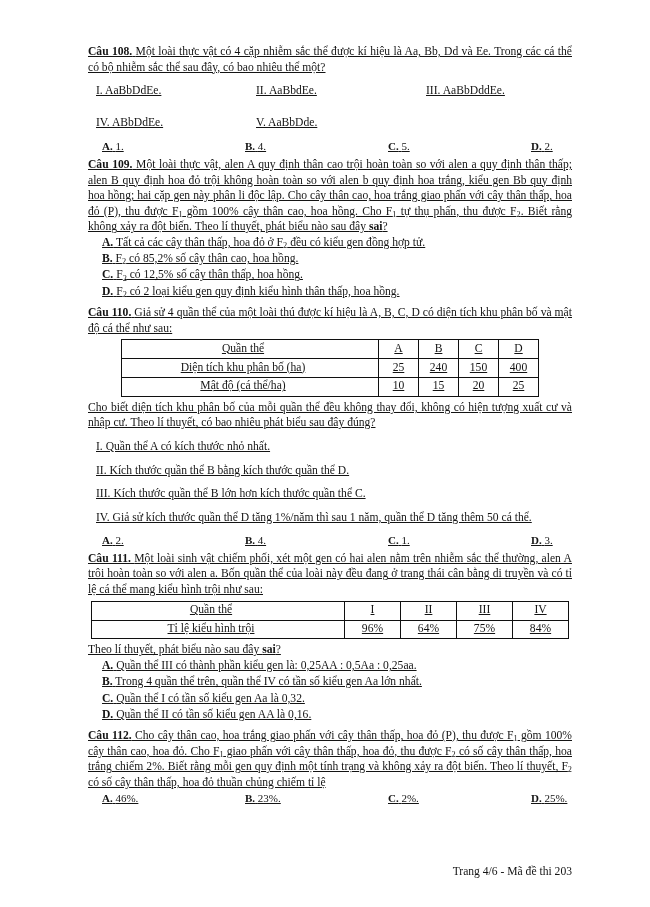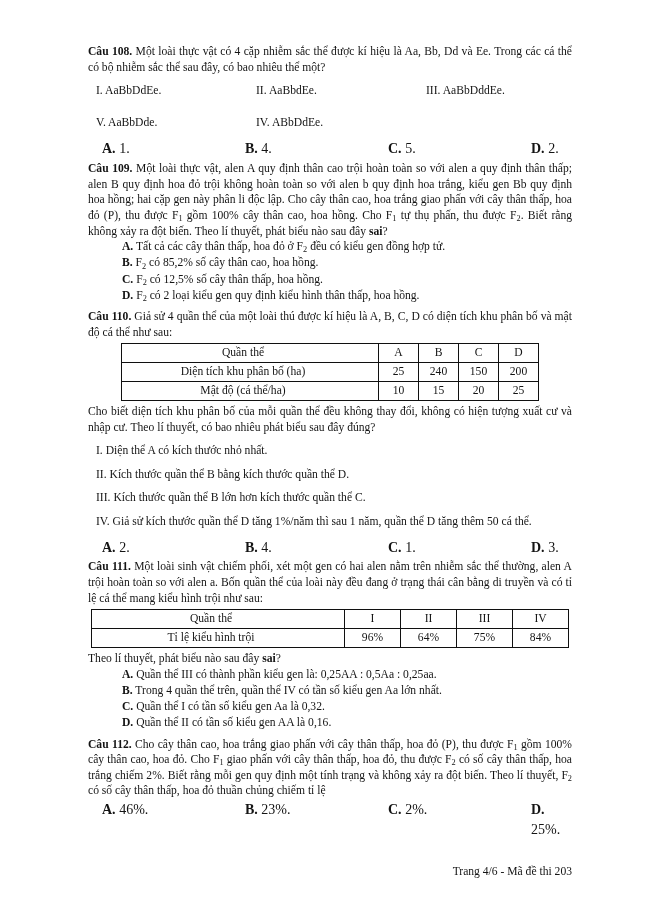--- a/index.html
+++ b/index.html
@@ -15,20 +15,21 @@
     position: relative;
     overflow: hidden;
   }
   .page {
     position: absolute;
     left: 0; top: 0;
     width: 650px;
     height: 907px;
     box-sizing: border-box;
     padding: 44px 78px 0 88px;
+    text-decoration: underline;
   }
   .q-block {
     margin-bottom: 2px;
   }
   .para {
     font-size: 11.6px;
     line-height: 1.345;
     text-align: justify;
     text-justify: inter-word;
     margin: 0;
@@ -58,37 +59,36 @@
   .roman-grid {
     display: grid;
     grid-template-columns: 160px 170px auto;
     font-size: 11.6px;
     line-height: 1.345;
   }
   
   .choices {
     display: grid;
     grid-template-columns: 143px 143px 143px auto;
-    font-size: 14px;
+    font-size: 11px;
     line-height: 1.42;
     padding-left: 14px;
     margin-top: 1px;
   }
   .choice .ltr {
     font-weight: bold;
   }
   
   .choices-stack {
     font-size: 11.6px;
     line-height: 1.405;
     padding-left: 14px;
   }
   .choices-stack .choice {
     white-space: nowrap;
-    margin-left: 20px;
   }
   
   .tbl-wrap {
     display: flex;
     justify-content: center;
     margin: 3px 0 3px 0;
   }
   table.data {
     border-collapse: collapse;
     font-size: 11.6px;
@@ -123,22 +123,22 @@
 <body>
 
 <div class="page">
 
   <div class="q-block">
     <p class="para first"><span class="qlabel">Câu 108.</span> <span>Một loài thực vật có 4 cặp nhiễm sắc thể được kí hiệu là Aa, Bb, Dd và Ee. Trong các cá thể có bộ nhiễm sắc thể sau đây, có bao nhiêu thể một?</span></p>
     <div class="roman-grid">
       <div class="stmt">I. AaBbDdEe.</div>
       <div class="stmt">II. AaBbdEe.</div>
       <div class="stmt">III. AaBbDddEe.</div>
+      <div class="stmt">IV. ABbDdEe.</div>
       <div class="stmt">V. AaBbDde.</div>
-      <div class="stmt">IV. ABbDdEe.</div>
     </div>
     <div class="choices">
       <div class="choice"><span class="ltr">A.</span> <span>1.</span></div>
       <div class="choice"><span class="ltr">B.</span> <span>4.</span></div>
       <div class="choice"><span class="ltr">C.</span> <span>5.</span></div>
       <div class="choice"><span class="ltr">D.</span> <span>2.</span></div>
     </div>
   </div>
 
   <div class="q-block">
@@ -163,35 +163,35 @@
           <td class="num">A</td>
           <td class="num">B</td>
           <td class="num">C</td>
           <td class="num">D</td>
         </tr>
         <tr>
           <td class="label">Diện tích khu phân bố (ha)</td>
           <td class="num">25</td>
           <td class="num">240</td>
           <td class="num">150</td>
-          <td class="num">200</td>
+          <td class="num">400</td>
         </tr>
         <tr>
           <td class="label">Mật độ (cá thể/ha)</td>
           <td class="num">10</td>
           <td class="num">15</td>
           <td class="num">20</td>
           <td class="num">25</td>
         </tr>
       </tbody>
         </table>
     </div>
     <p class="para">Cho biết diện tích khu phân bố của mỗi quần thể đều không thay đổi, không có hiện tượng xuất cư và nhập cư. Theo lí thuyết, có bao nhiêu phát biểu sau đây đúng?</p>
     <div>
-      <div class="stmt">I. Diện thể A có kích thước nhỏ nhất.</div>
+      <div class="stmt">I. Quần thể A có kích thước nhỏ nhất.</div>
       <div class="stmt">II. Kích thước quần thể B bằng kích thước quần thể D.</div>
       <div class="stmt">III. Kích thước quần thể B lớn hơn kích thước quần thể C.</div>
       <div class="stmt">IV. Giả sử kích thước quần thể D tăng 1%/năm thì sau 1 năm, quần thể D tăng thêm 50 cá thể.</div>
     </div>
     <div class="choices">
       <div class="choice"><span class="ltr">A.</span> <span>2.</span></div>
       <div class="choice"><span class="ltr">B.</span> <span>4.</span></div>
       <div class="choice"><span class="ltr">C.</span> <span>1.</span></div>
       <div class="choice"><span class="ltr">D.</span> <span>3.</span></div>
     </div>

